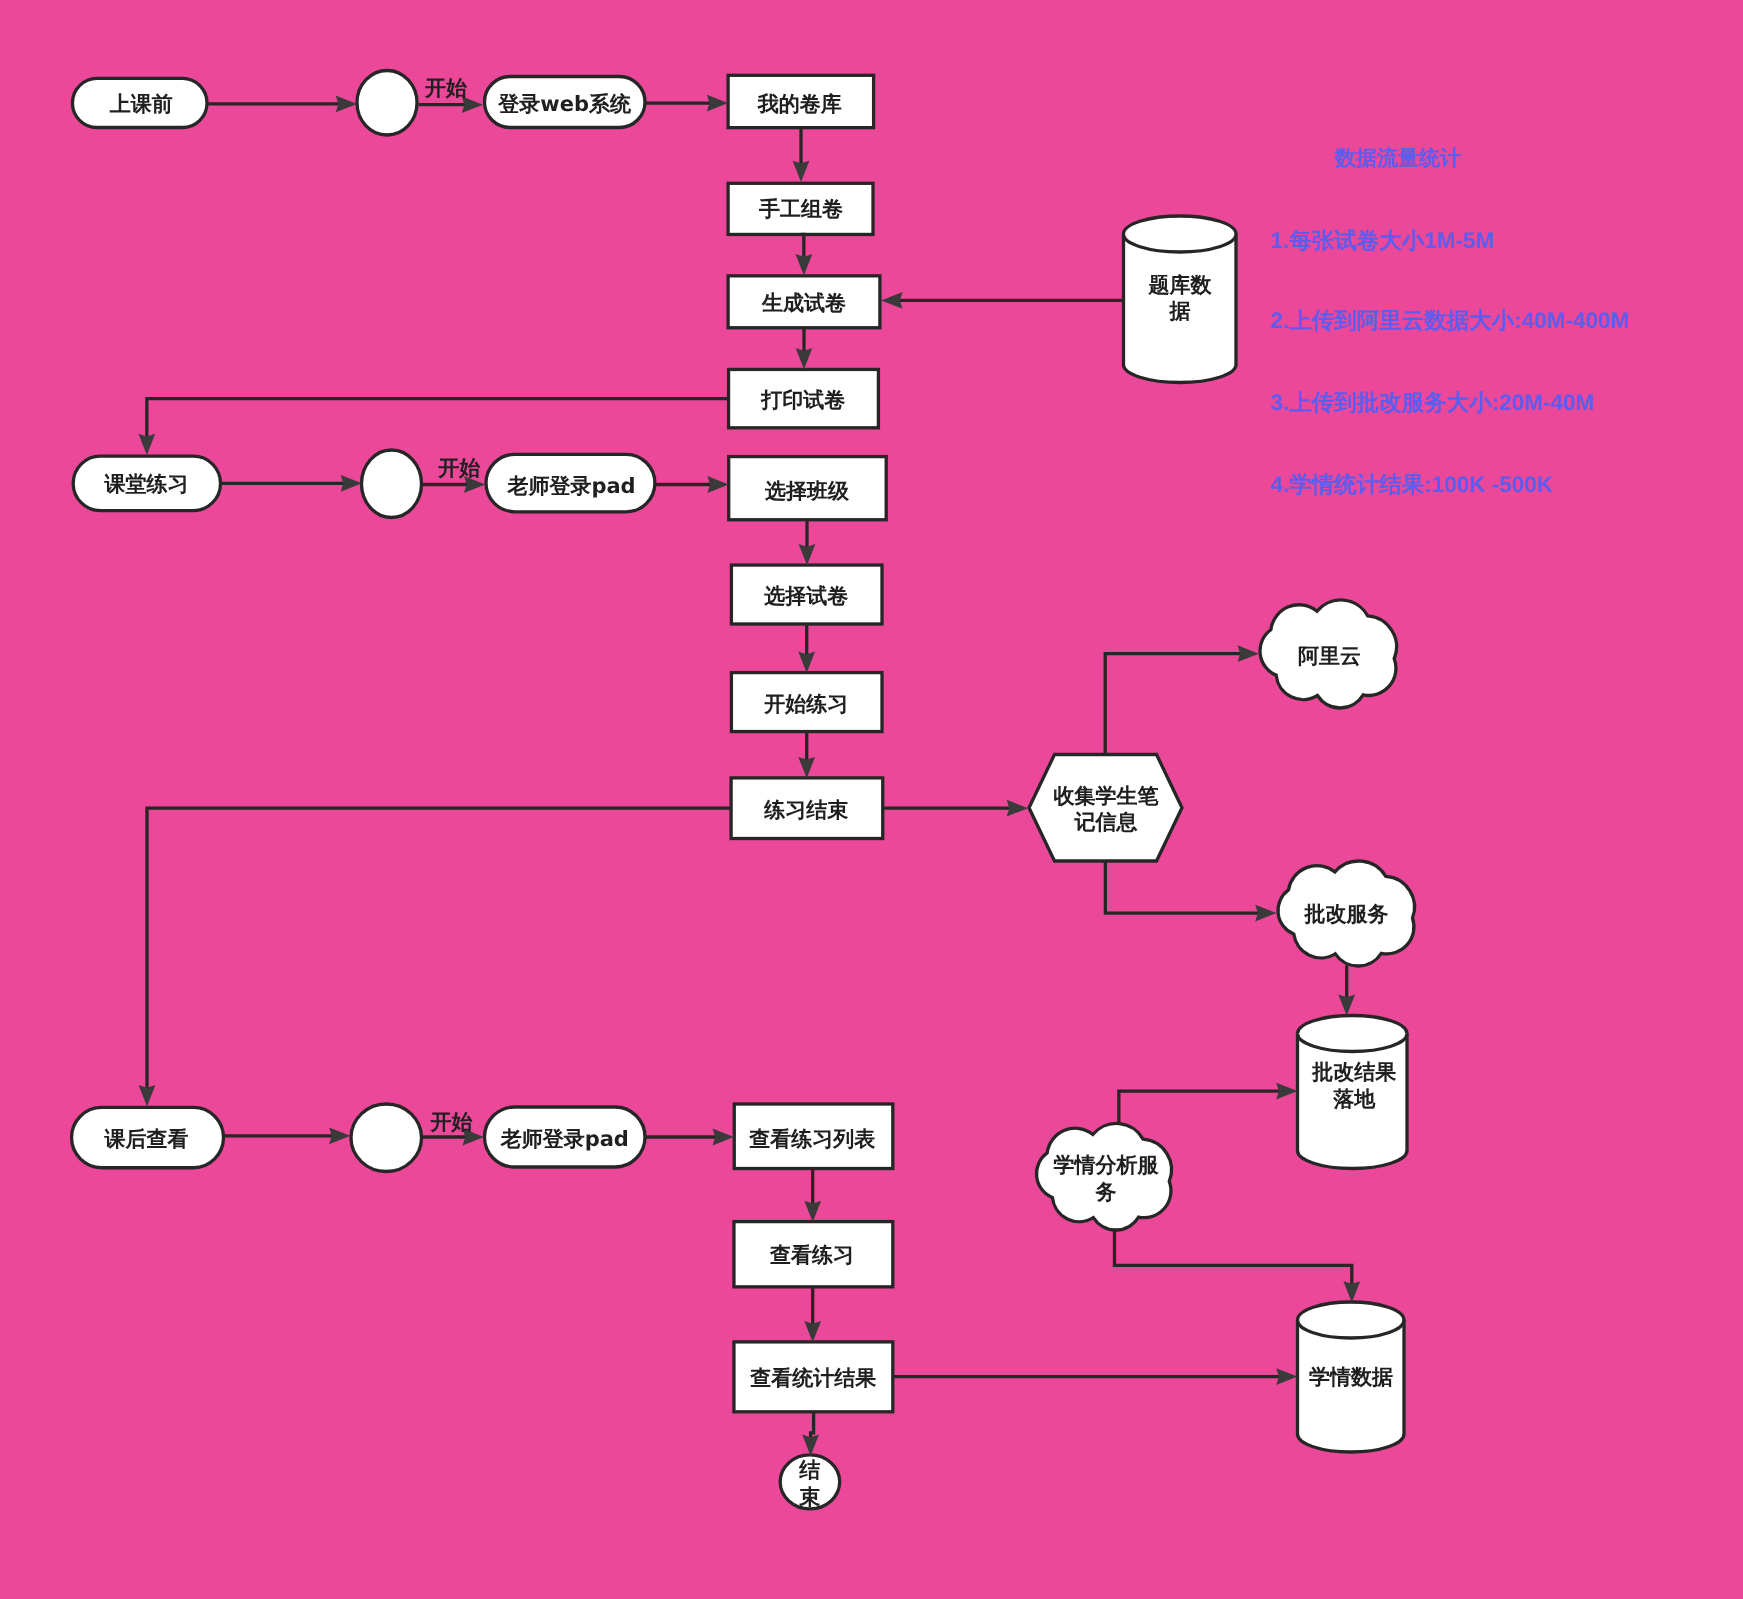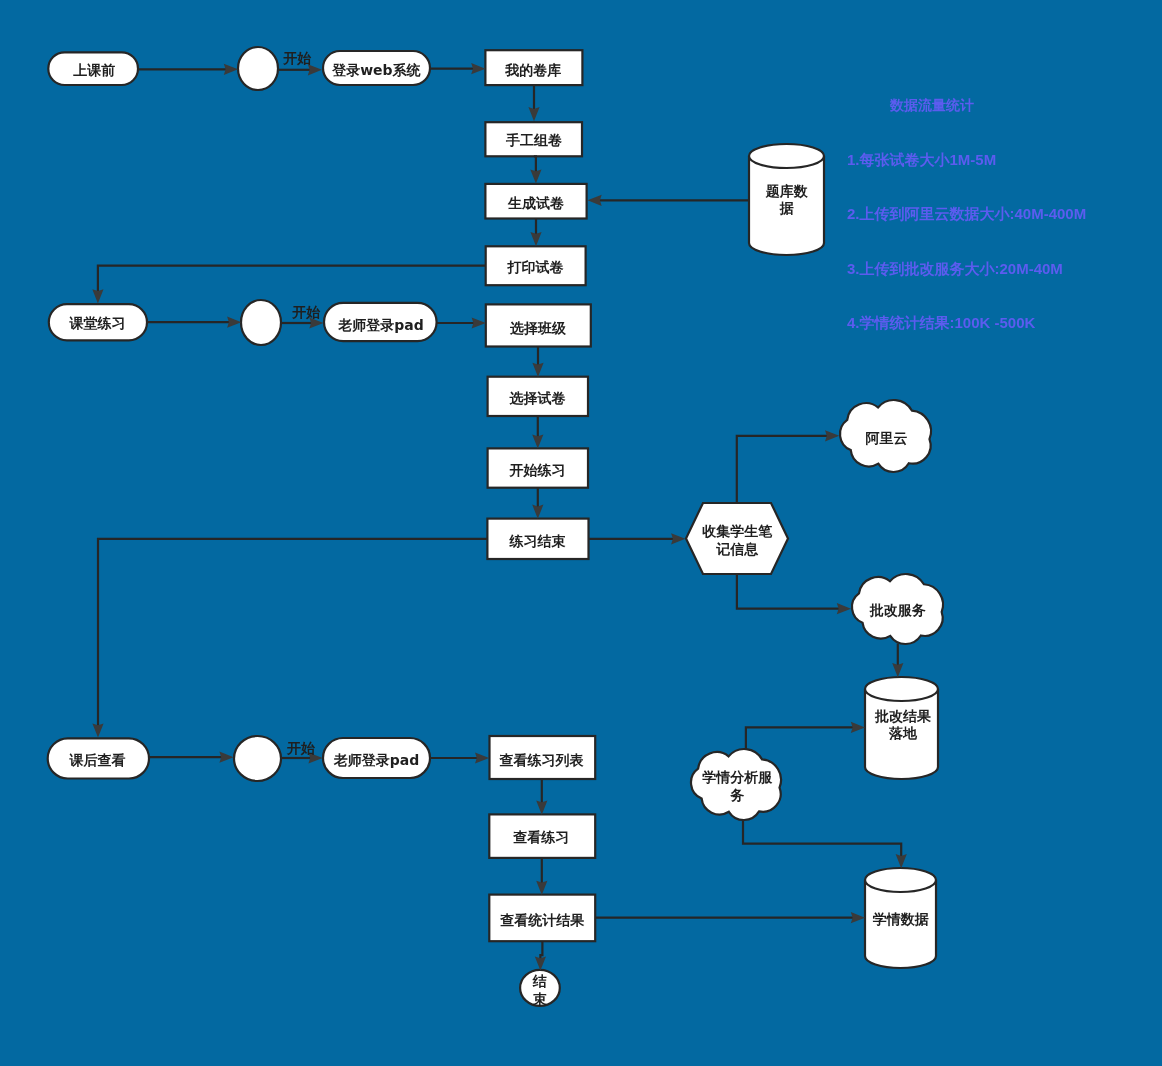--- a/index.html
+++ b/index.html
@@ -1,18 +1,18 @@
 <!DOCTYPE html>
 <html><head>
 <meta charset="utf-8">
 <title>数据流量统计流程图</title>
 <style>
   html,body{margin:0;padding:0;background:#ffffff;-webkit-font-smoothing:antialiased;}
   text{-webkit-font-smoothing:antialiased;}
-  #canvas{position:relative;width:1162px;height:1066px;background:#0369a1;overflow:hidden;}
+  #canvas{position:relative;width:1162px;height:1066px;background:#ec4899;overflow:hidden;}
   svg#diagram{position:absolute;left:0;top:0;width:1162px;height:1066px;display:block;
               shape-rendering:geometricPrecision;}
   .shape{fill:#ffffff;stroke:#262626;stroke-width:2.2;stroke-linejoin:miter;}
   .edge{fill:none;stroke:#262626;stroke-width:2.2;stroke-linecap:butt;stroke-linejoin:miter;}
   .arrowhead{fill:#3a3a3a;stroke:none;}
   .lbl{font-family:"DejaVu Sans",sans-serif;font-size:14px;font-weight:bold;fill:#1f1f1f;
        text-anchor:middle;dominant-baseline:central;letter-spacing:0px;}
   .edgelbl{font-family:"DejaVu Sans",sans-serif;font-size:14px;font-weight:bold;fill:#1f1f1f;
        text-anchor:middle;}
   .note{font-family:"Liberation Sans",sans-serif;font-size:15px;font-weight:bold;fill:#5c5cef;}

